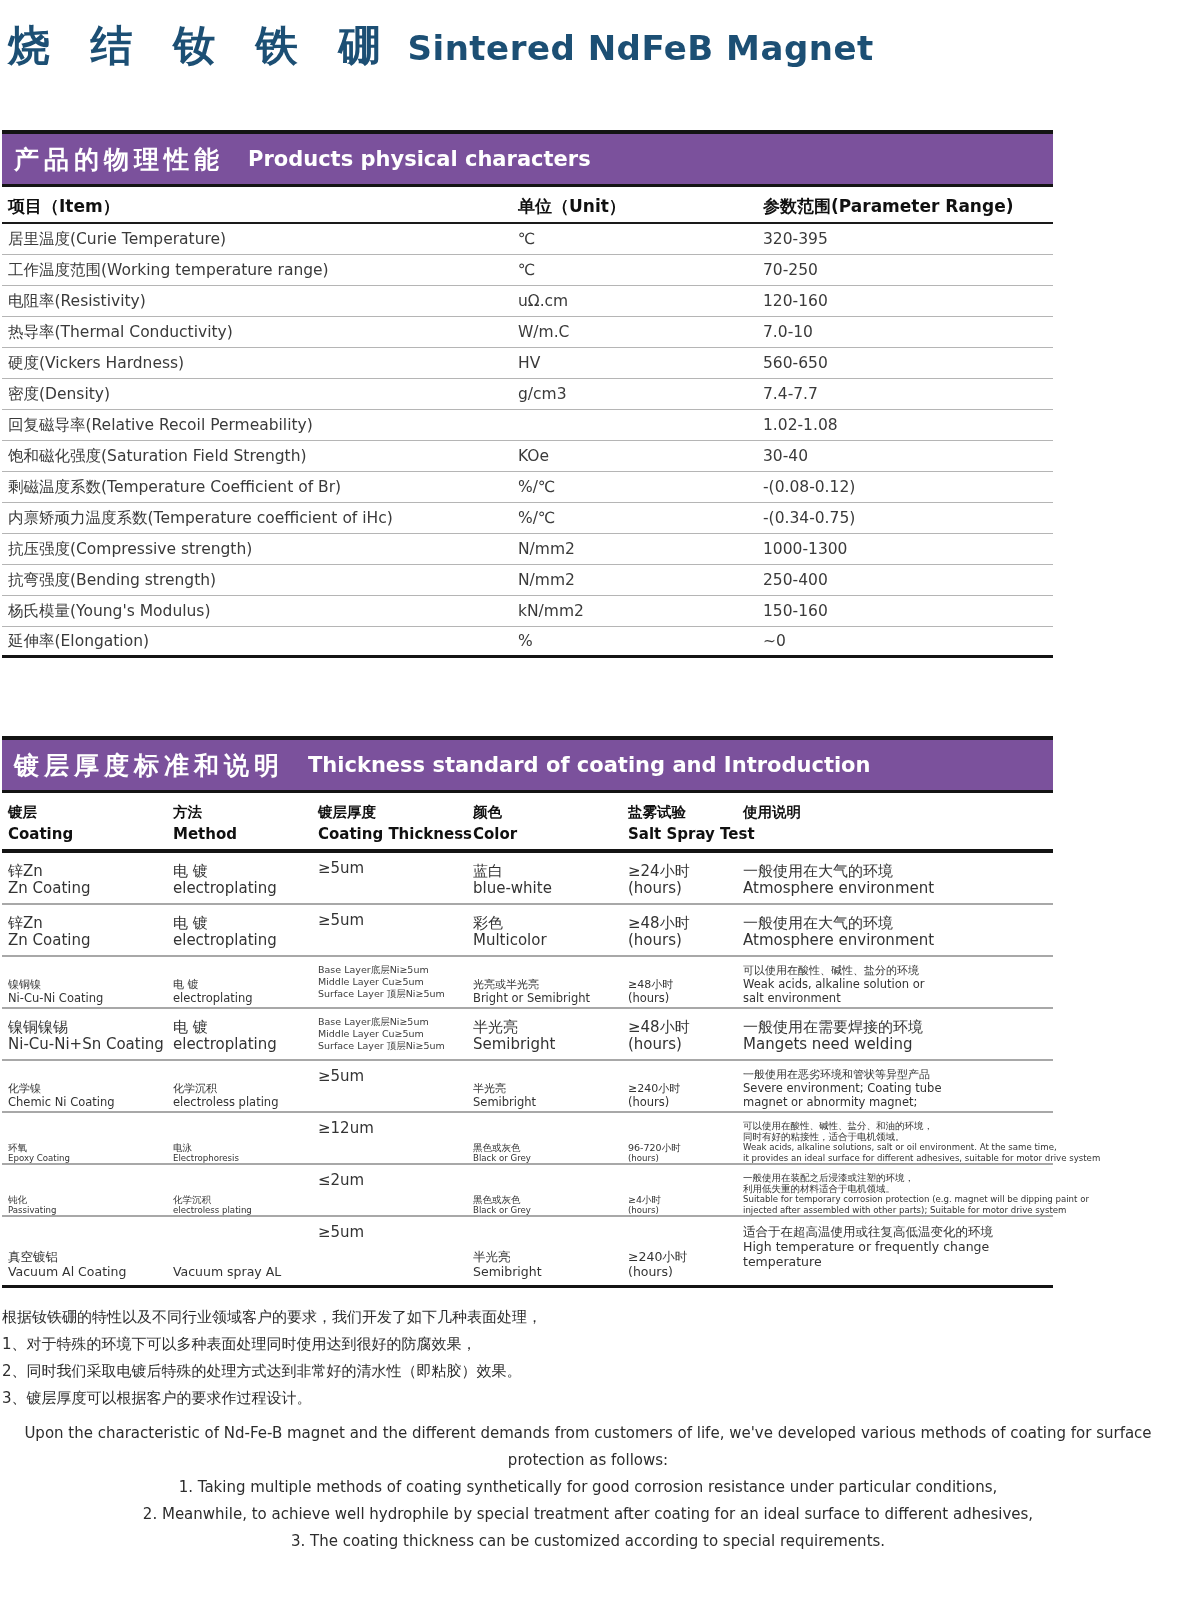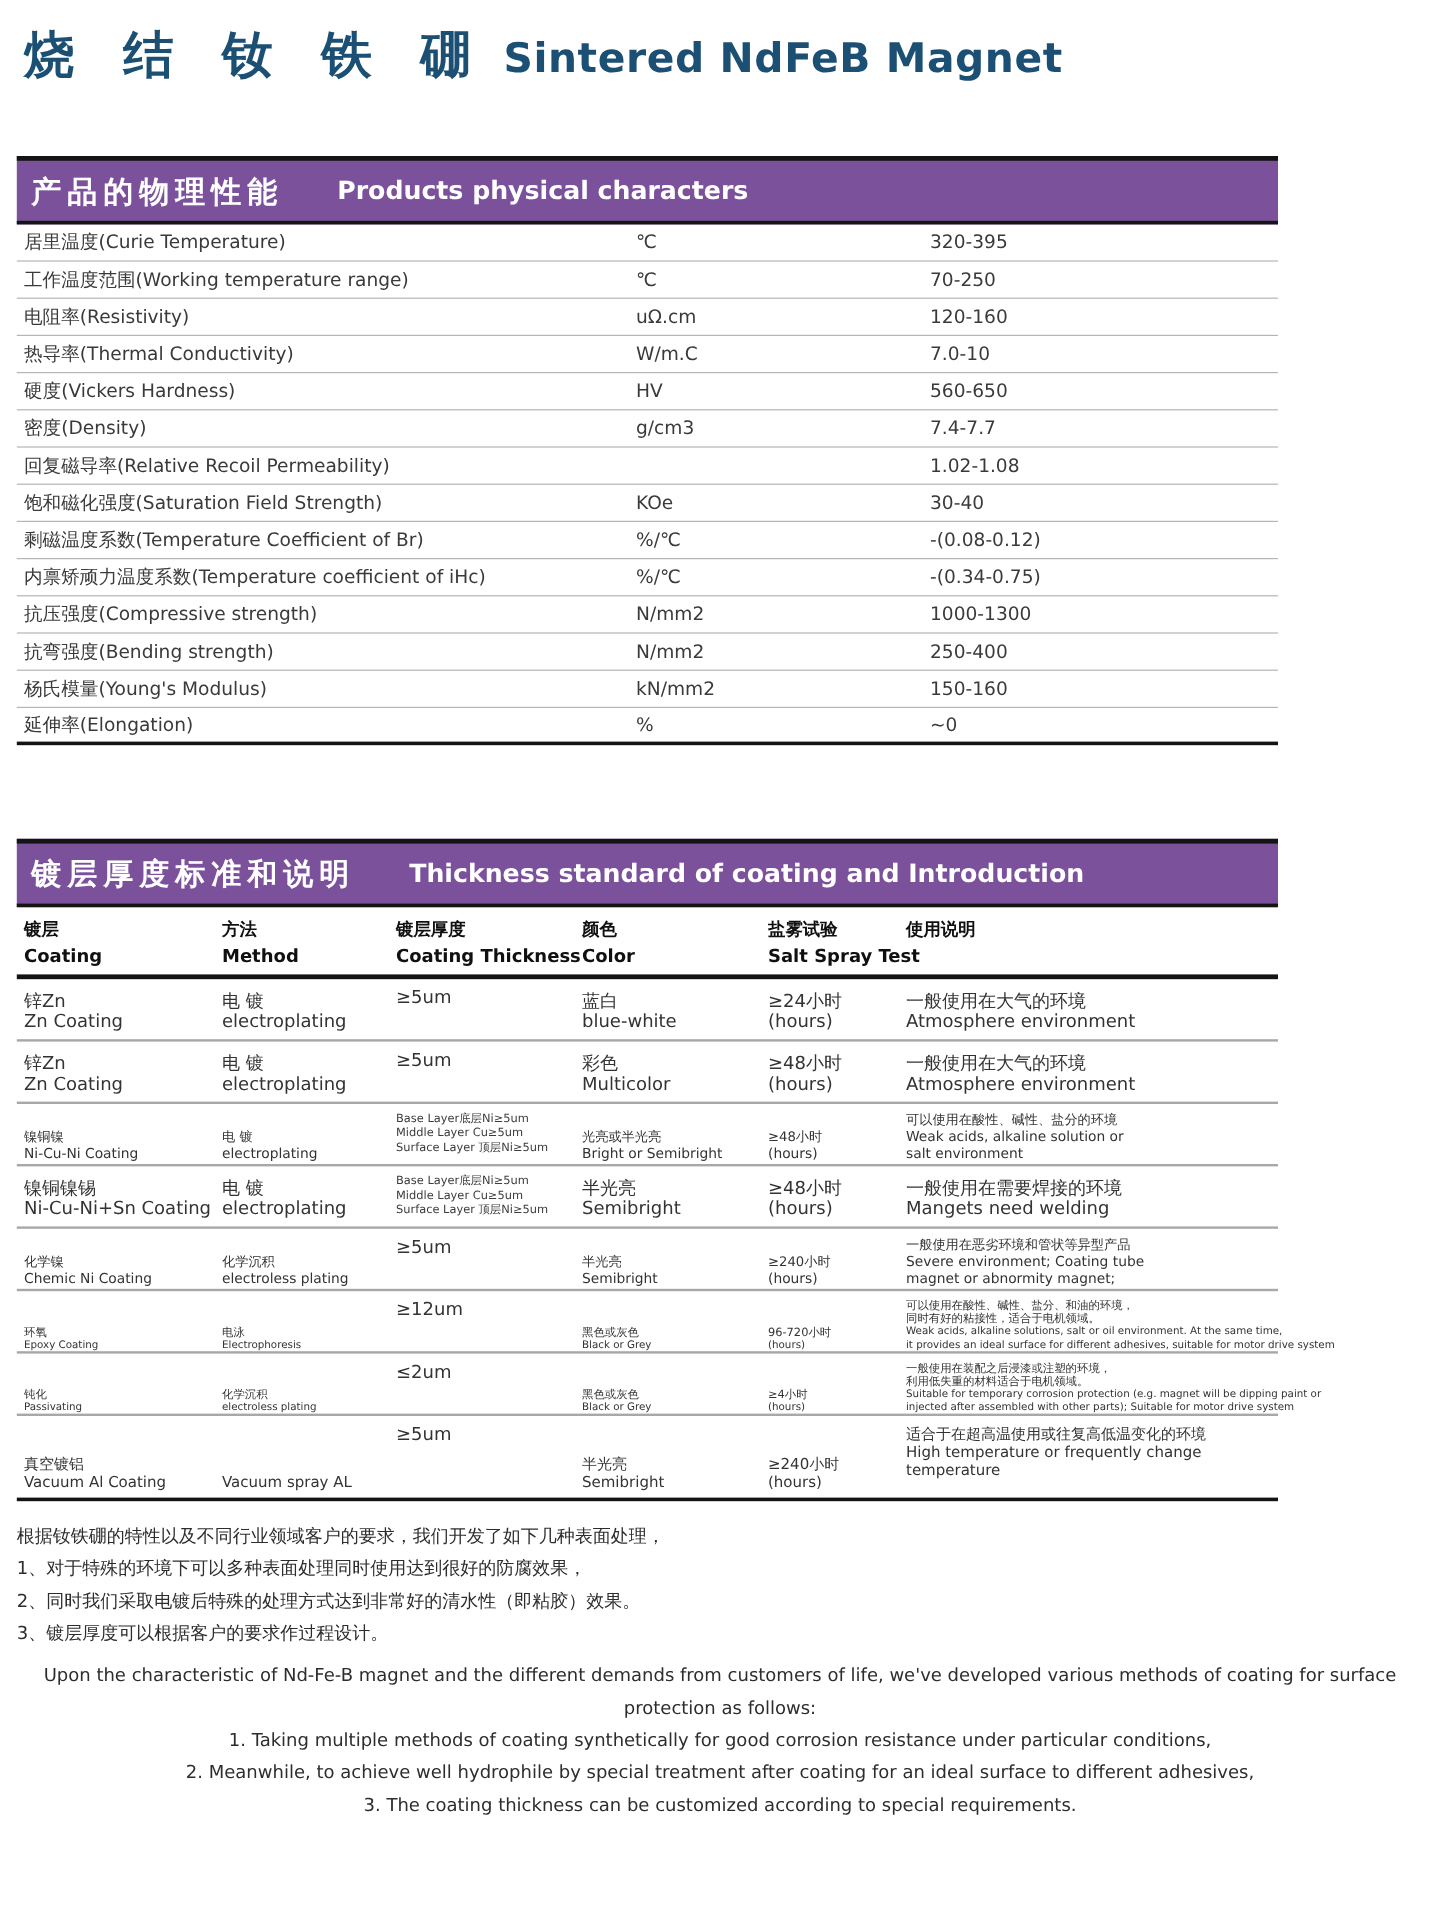--- a/index.html
+++ b/index.html
@@ -3,35 +3,35 @@
 <meta charset="utf-8">
 <style>
   * { box-sizing: border-box; margin: 0; padding: 0; }
   html, body { background: #fff; }
   body {
     width: 1200px; height: 1597px;
     font-family: "DejaVu Sans", "Liberation Sans", sans-serif;
     color: #2d2d2d;
     overflow: hidden;
   }
-  .page { padding: 18px 14px 0 14px; }
+  .page { padding: 18px 14px 0 2px; }
 
   
   .title { display: flex; align-items: baseline; margin-left: 6px; color: #1c4f74; }
   .title-zh { font-size: 42px; font-weight: bold; letter-spacing: 13px; white-space: nowrap; }
   .title-en { font-size: 34px; font-weight: bold; margin-left: 14px; letter-spacing: 0.5px; white-space: nowrap; }
 
   
   .band {
     width: 1051px; height: 57px;
     background: #7b519c;
     border-top: 4px solid #141414;
     border-bottom: 3px solid #141414;
     display: flex; align-items: center;
-    padding-left: 12px; color: #fff; gap: 21px;
+    padding-left: 12px; color: #fff;
   }
   .band-zh { font-size: 25px; font-weight: bold; letter-spacing: 5px; white-space: nowrap; }
   .band-en { font-size: 21px; font-weight: bold; margin-left: 24px; white-space: nowrap; }
 
   
   .t1 { width: 1051px; margin-top: 56px; }
   .t1-grid { display: grid; grid-template-columns: 510px 245px 1fr; padding-left: 6px; align-items: center; }
   .t1-header { height: 33px; margin-top: 4px; border-bottom: 2px solid #1a1a1a; font-weight: bold; font-size: 17px; color: #101010; }
   .t1-row { height: 31px; border-bottom: 1px solid #b5b5b5; font-size: 15.5px; color: #3a3a3a; }
   .t1-row:last-child { border-bottom: 3px solid #141414; }
@@ -73,20 +73,25 @@
     <span class="title-zh">烧 结 钕 铁 硼</span>
     <span class="title-en">Sintered NdFeB Magnet</span>
   </div>
 
   <section class="t1">
     <div class="band">
       <span class="band-zh">产品的物理性能</span>
       <span class="band-en">Products physical characters</span>
     </div>
 
+    <div class="t1-grid t1-header">
+      <div>项目（Item）</div>
+      <div>单位（Unit）</div>
+      <div>参数范围(Parameter Range)</div>
+    </div>
 
     <div class="t1-grid t1-row">
       <div>居里温度(Curie Temperature)</div>
       <div>℃</div>
       <div>320-395</div>
     </div>
     <div class="t1-grid t1-row">
       <div>工作温度范围(Working temperature range)</div>
       <div>℃</div>
       <div>70-250</div>

